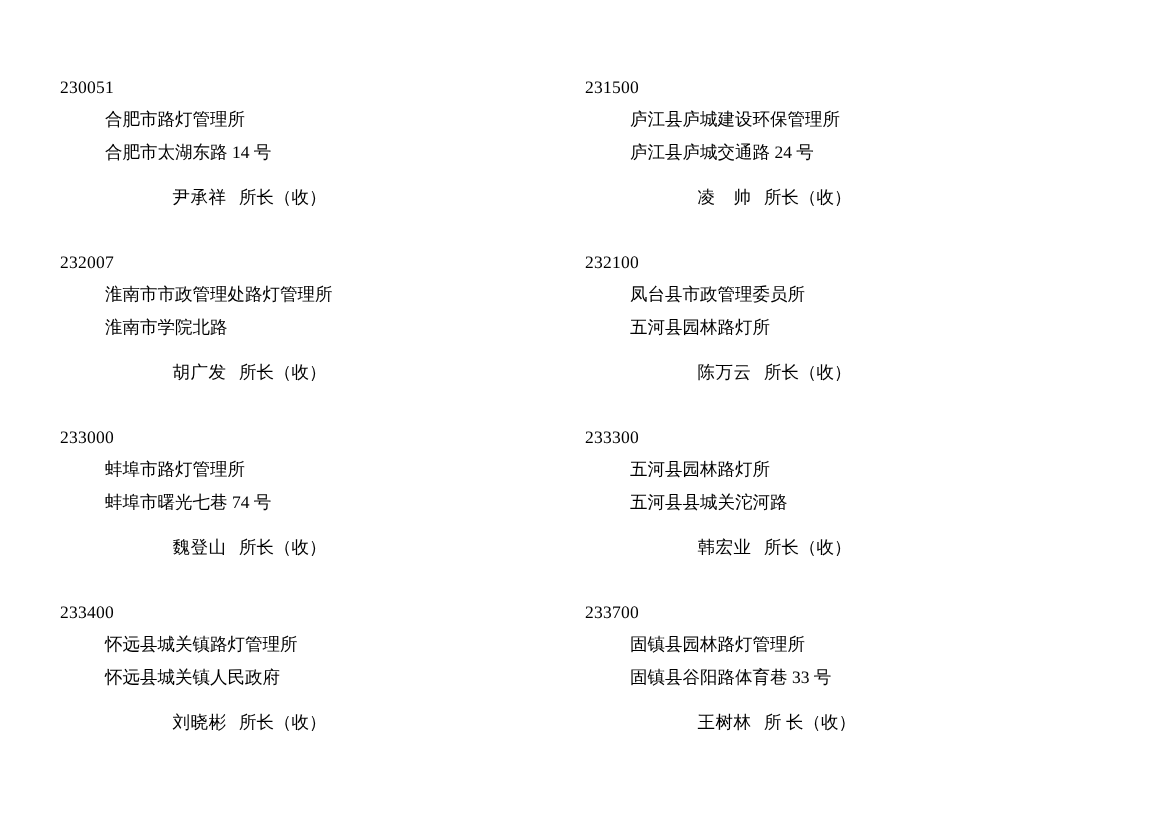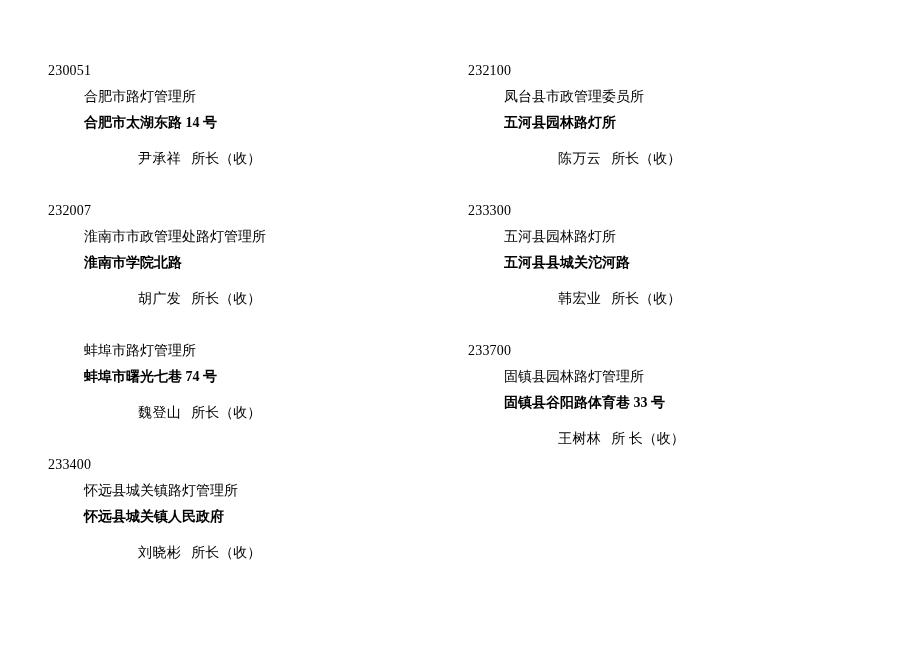--- a/index.html
+++ b/index.html
@@ -43,21 +43,20 @@
   }
   .entry .org {
     font-size: 14px;
     line-height: 26px;
     padding-left: 36px;
   }
   .entry .addr {
     font-size: 14px;
     line-height: 26px;
     padding-left: 36px;
-    font-weight: bold;
   }
   .entry .person {
     font-size: 14px;
     line-height: 26px;
     padding-left: 90px;
     margin-top: 10px;
   }
   .entry .person .name {
     letter-spacing: 0.4px;
   }
@@ -85,40 +84,49 @@
       <div class="entry">
         <div class="zip">232007</div>
         <div class="org">淮南市市政管理处路灯管理所</div>
         <div class="addr">淮南市学院北路</div>
         <div class="person">
           <span class="name">胡广发</span><span class="title">所长（收）</span>
         </div>
       </div>
 
       <div class="entry">
+        <div class="zip">233000</div>
         <div class="org">蚌埠市路灯管理所</div>
         <div class="addr">蚌埠市曙光七巷 74 号</div>
         <div class="person">
           <span class="name">魏登山</span><span class="title">所长（收）</span>
         </div>
       </div>
 
       <div class="entry">
         <div class="zip">233400</div>
         <div class="org">怀远县城关镇路灯管理所</div>
         <div class="addr">怀远县城关镇人民政府</div>
         <div class="person">
           <span class="name">刘晓彬</span><span class="title">所长（收）</span>
         </div>
       </div>
 
     </div>
 
     <div class="col right">
 
+      <div class="entry">
+        <div class="zip">231500</div>
+        <div class="org">庐江县庐城建设环保管理所</div>
+        <div class="addr">庐江县庐城交通路 24 号</div>
+        <div class="person">
+          <span class="name">凌　帅</span><span class="title">所长（收）</span>
+        </div>
+      </div>
 
       <div class="entry">
         <div class="zip">232100</div>
         <div class="org">凤台县市政管理委员所</div>
         <div class="addr">五河县园林路灯所</div>
         <div class="person">
           <span class="name">陈万云</span><span class="title">所长（收）</span>
         </div>
       </div>
 

